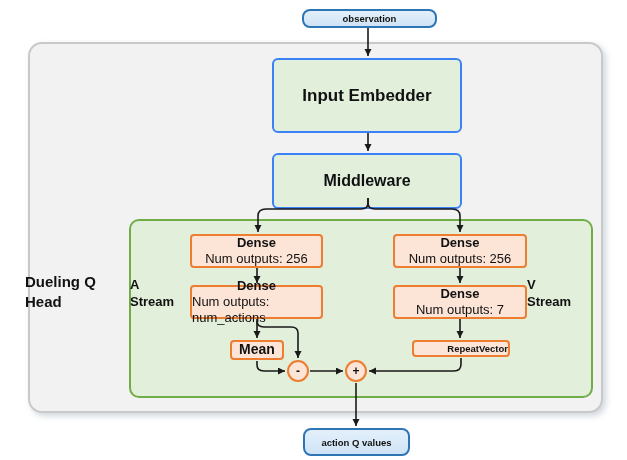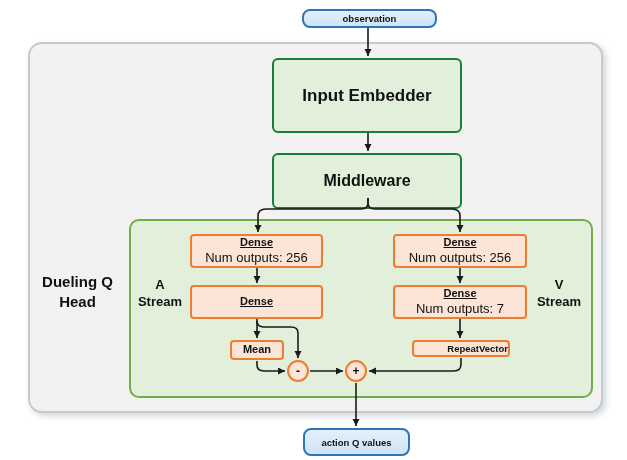--- a/index.html
+++ b/index.html
@@ -9,39 +9,39 @@
   .gray-container{
     position:absolute;left:28px;top:42px;width:575px;height:371px;
     background:#f2f2f2;border:2px solid #c9c9c9;border-radius:14px;
     box-shadow:3px 3px 6px rgba(120,140,160,0.35);box-sizing:border-box;
   }
   .green-container{
     position:absolute;left:129px;top:219px;width:464px;height:179px;
     background:#e2efda;border:2px solid #70ad47;border-radius:10px;box-sizing:border-box;
   }
   .green-box{
-    position:absolute;background:#e2efda;border:2px solid #15803d;border-radius:6px;
+    position:absolute;background:#e2efda;border:2px solid #3b82f6;border-radius:6px;
     box-sizing:border-box;display:flex;align-items:center;justify-content:center;
     font-weight:bold;color:#111;
   }
   .input-embedder{left:272px;top:58px;width:190px;height:75px;font-size:17px;}
   .middleware{left:272px;top:153px;width:190px;height:56px;font-size:16px;}
 
   .orange-box{
     position:absolute;background:#fce4d6;border:2px solid #ed7d31;border-radius:4px;
     box-sizing:border-box;display:flex;flex-direction:column;align-items:center;justify-content:center;
     color:#111;line-height:1.25;
   }
-  .dense-title{font-weight:bold;font-size:11px;text-decoration:underline;}
+  .dense-title{font-weight:bold;font-size:13px;}
   .dense-sub{font-size:13px;}
   .dense-a1{left:190px;top:234px;width:133px;height:34px;}
   .dense-a2{left:190px;top:285px;width:133px;height:34px;}
   .dense-v1{left:393px;top:234px;width:134px;height:34px;}
   .dense-v2{left:393px;top:285px;width:134px;height:34px;}
-  .mean-box{left:230px;top:340px;width:54px;height:20px;font-size:11px;font-weight:bold;}
+  .mean-box{left:230px;top:340px;width:54px;height:20px;font-size:14px;font-weight:bold;}
   .repeat-box{left:412px;top:340px;width:98px;height:17px;font-size:9.5px;font-weight:bold;align-items:flex-end;}
 
   .op-circle{
     position:absolute;width:22px;height:22px;border-radius:50%;
     background:#fce4d6;border:2px solid #ed7d31;box-sizing:border-box;
     display:flex;align-items:center;justify-content:center;
     font-weight:bold;font-size:12px;color:#111;line-height:1;
   }
   .minus-circle{left:287px;top:360px;}
   .plus-circle{left:345px;top:360px;}
@@ -49,21 +49,21 @@
   .blue-box{
     position:absolute;background:linear-gradient(#e3f0fb,#cfe3f5);
     border:2px solid #2e75b6;border-radius:8px;box-sizing:border-box;
     display:flex;align-items:center;justify-content:center;
     font-weight:bold;font-size:9.5px;color:#111;
   }
   .observation{left:302px;top:9px;width:135px;height:19px;}
   .action-q{left:303px;top:428px;width:107px;height:28px;}
 
   .big-label{
-    position:absolute;color:#111;font-weight:bold;text-align:center;
+    position:absolute;color:#111;font-weight:bold;
     white-space:pre-line;
   }
   .dueling-label{left:25px;top:272px;width:105px;font-size:15px;line-height:1.35;}
   .stream-label{font-size:13px;line-height:1.3;}
   .a-stream{left:130px;top:277px;width:60px;}
   .v-stream{left:527px;top:277px;width:64px;}
 
   svg.arrows{position:absolute;left:0;top:0;pointer-events:none;}
   svg.arrows path{fill:none;stroke:#1a1a1a;stroke-width:1.6px;}
 </style>
@@ -94,20 +94,21 @@
 Stream</div>
   <div class="big-label stream-label v-stream">V
 Stream</div>
 
   <div class="orange-box dense-a1">
     <span class="dense-title">Dense</span>
     <span class="dense-sub">Num outputs: 256</span>
   </div>
   <div class="orange-box dense-a2">
     <span class="dense-title">Dense</span>
+    <span class="dense-sub">Num outputs: num_actions</span>
   </div>
   <div class="orange-box dense-v1">
     <span class="dense-title">Dense</span>
     <span class="dense-sub">Num outputs: 256</span>
   </div>
   <div class="orange-box dense-v2">
     <span class="dense-title">Dense</span>
     <span class="dense-sub">Num outputs: 7</span>
   </div>
 

